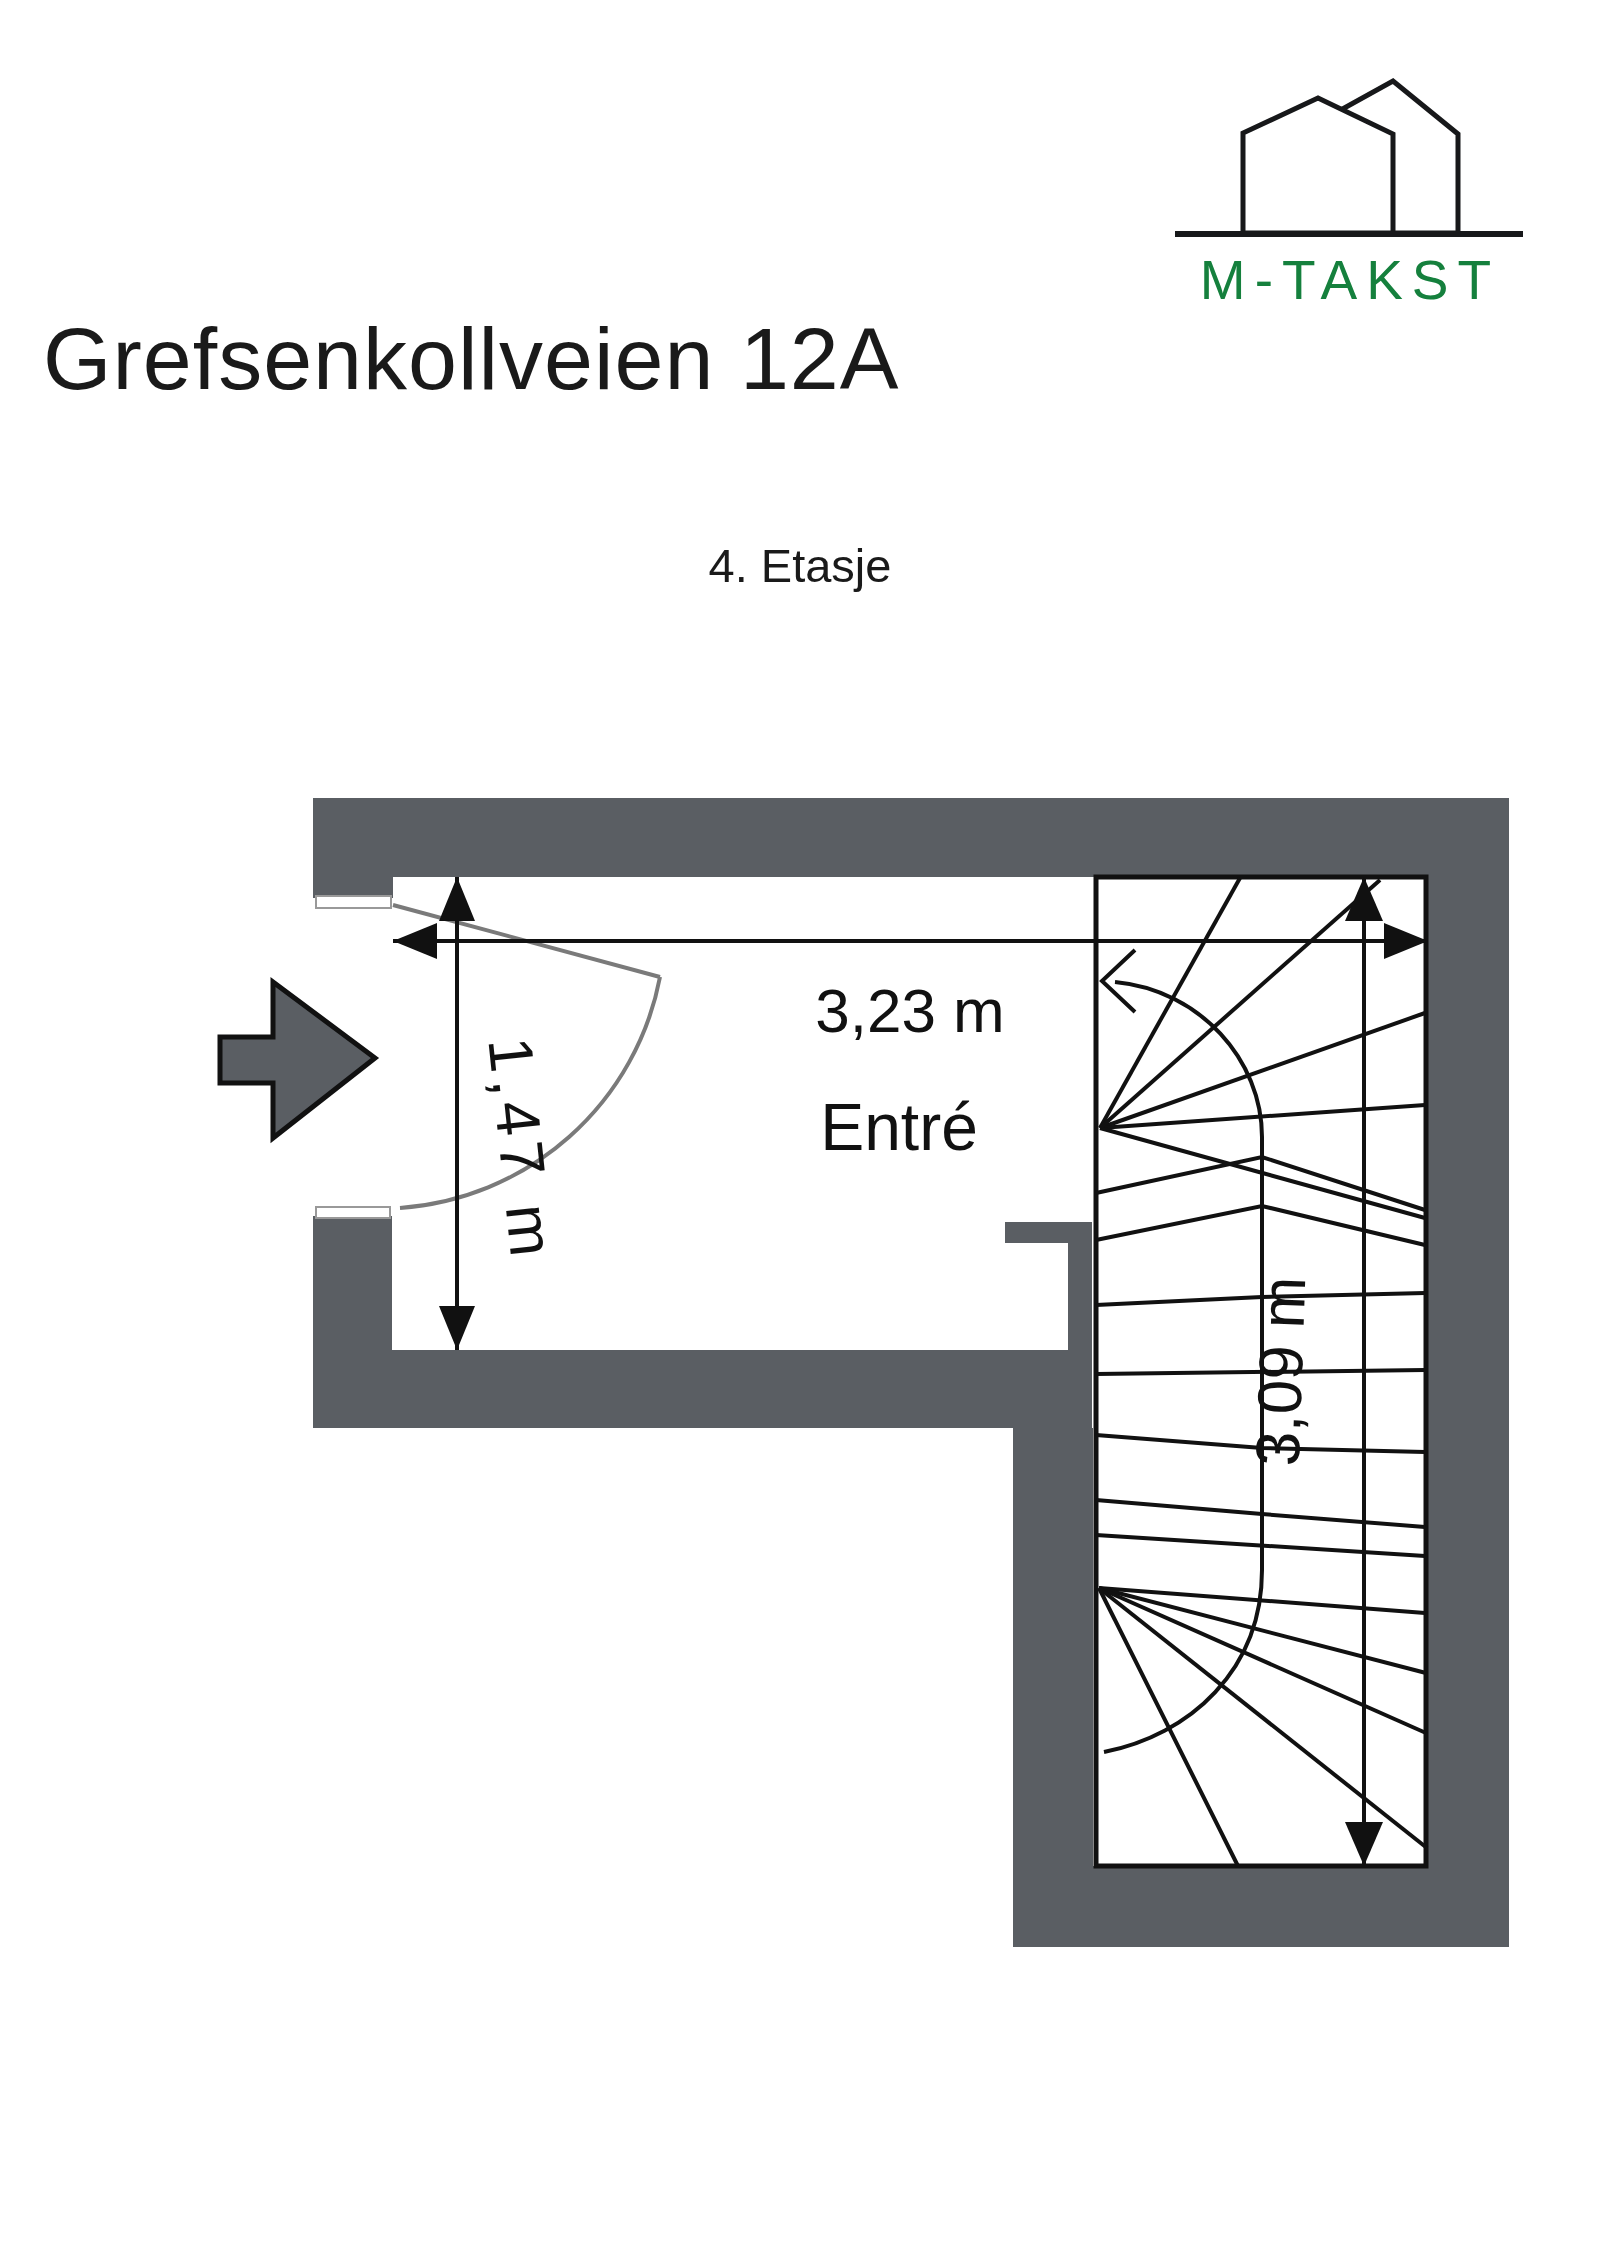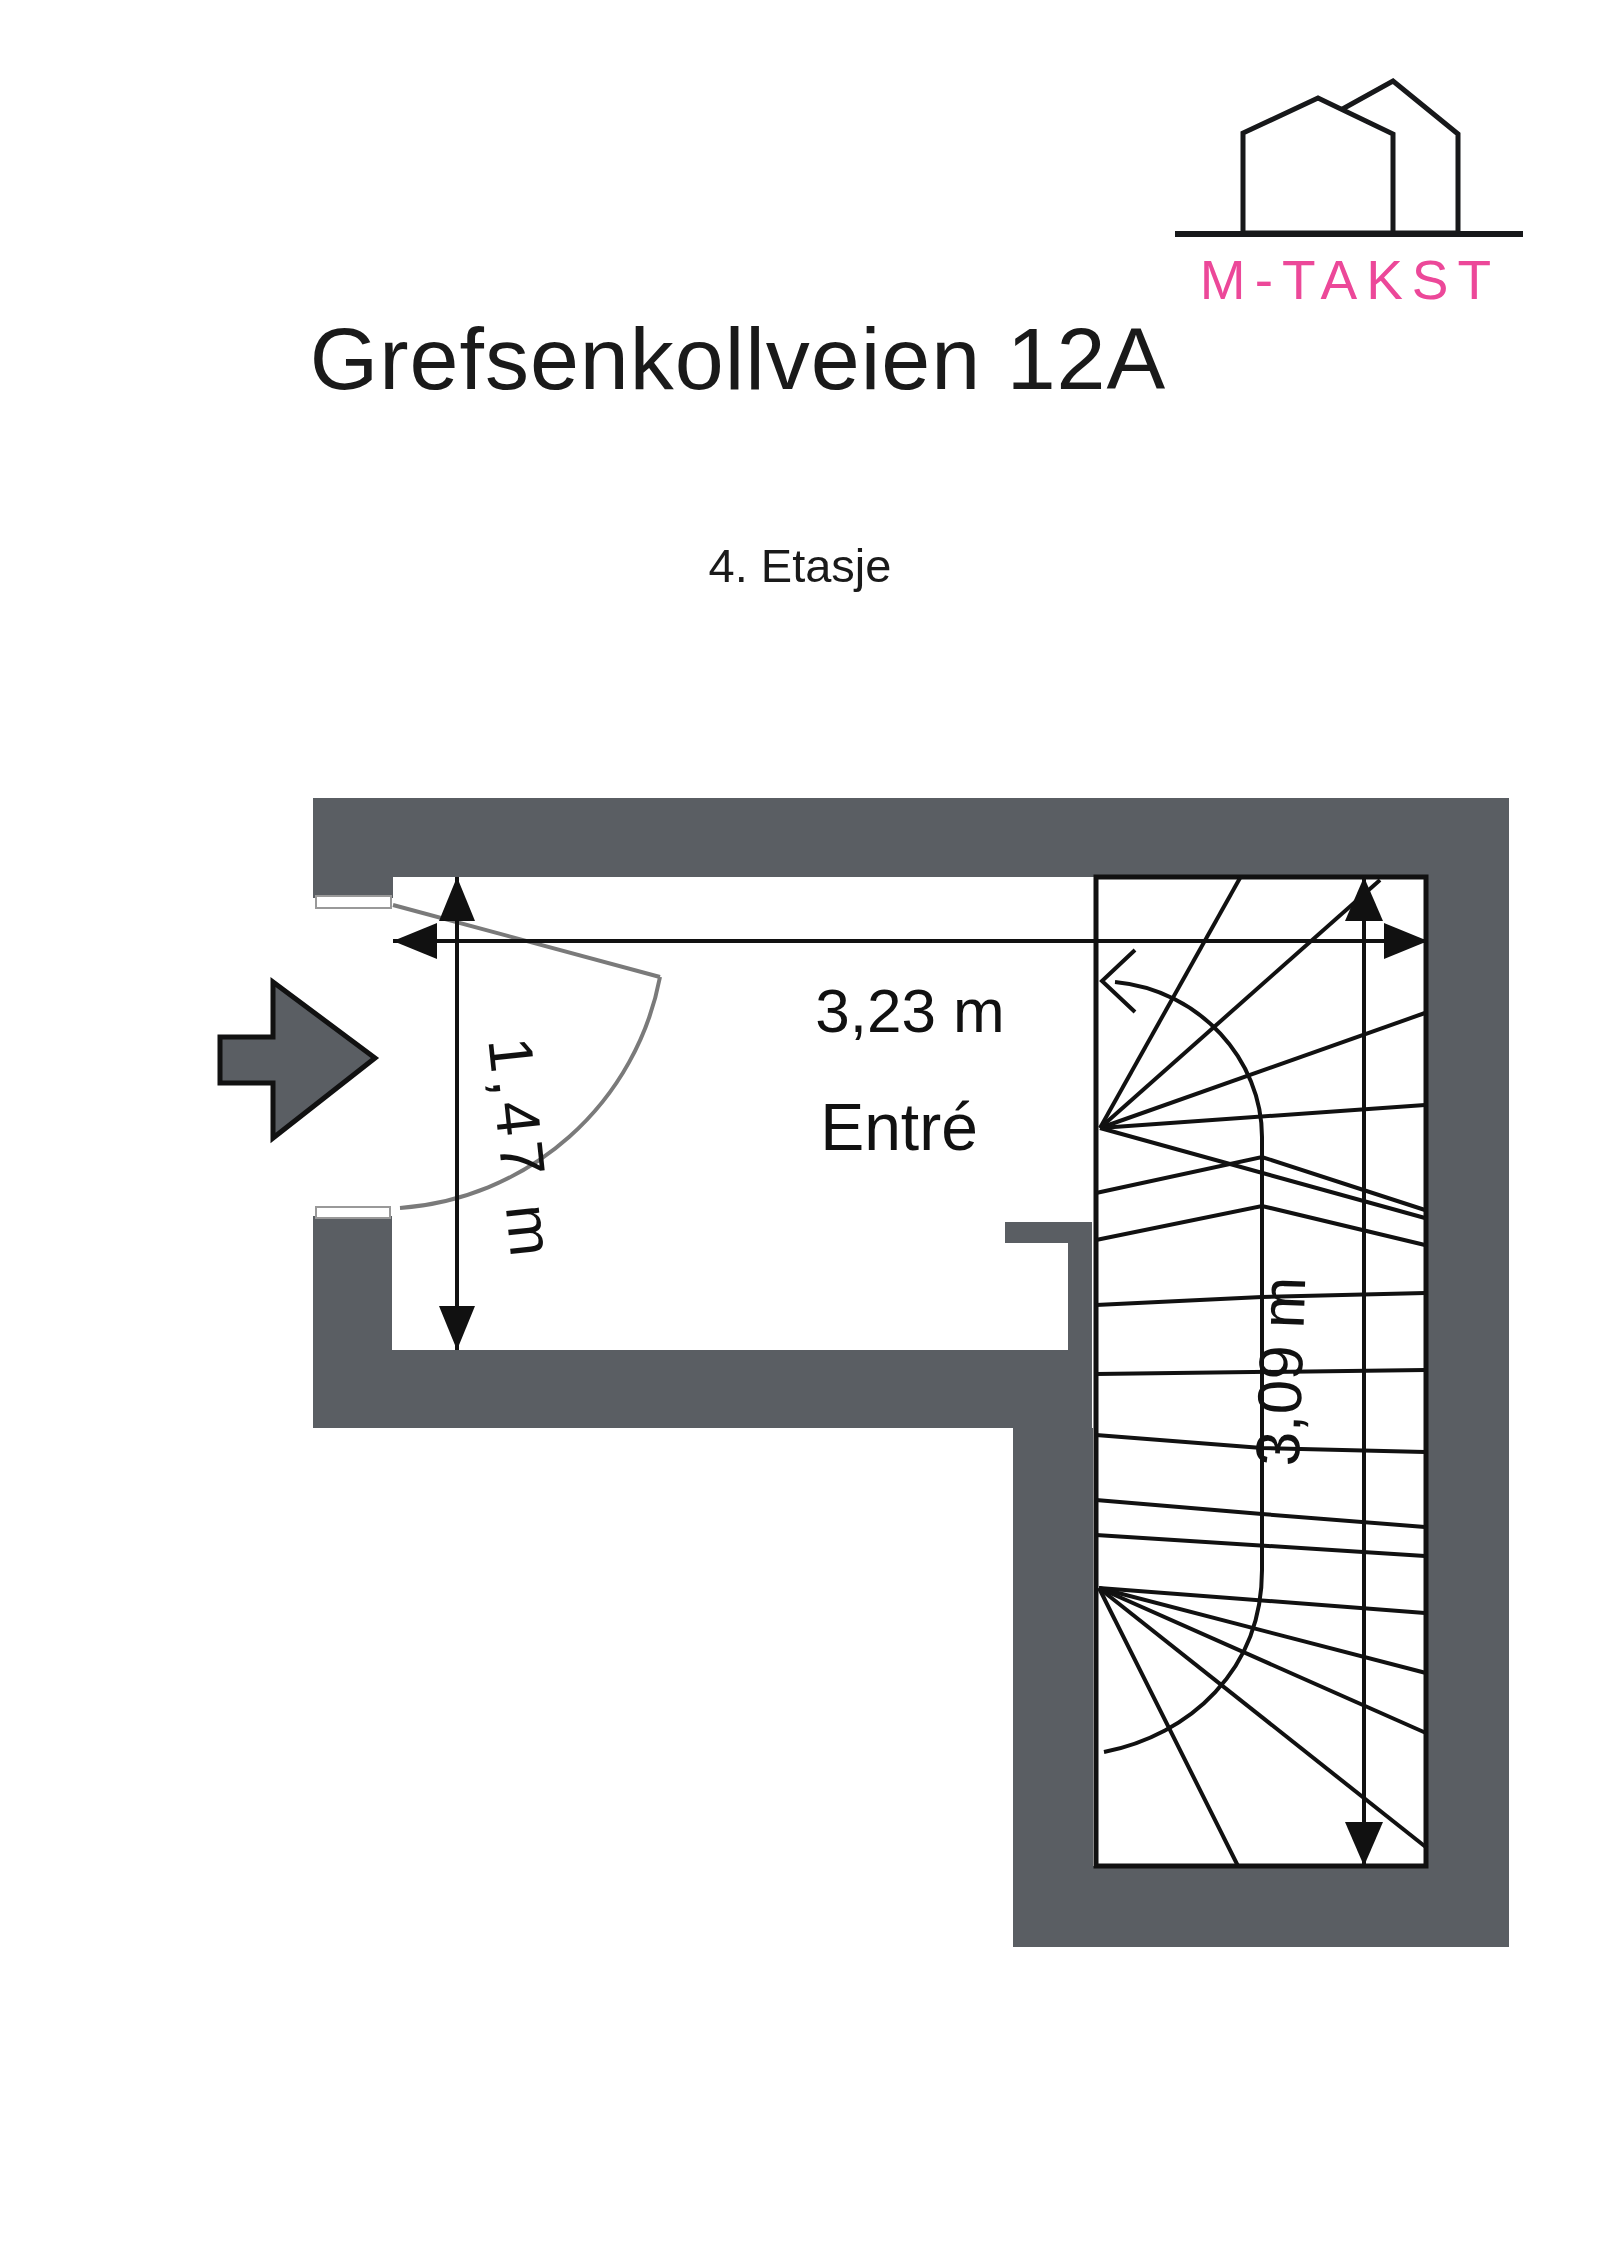--- a/index.html
+++ b/index.html
@@ -6,35 +6,35 @@
   #page{
     position:relative;
     width:1600px;height:2263px;
     background:#ffffff;
     font-family:"Liberation Sans", sans-serif;
     overflow:hidden;
   }
   .abs{position:absolute;}
   #title{
     left:0;top:308px;width:1476px;
-    text-align:center;
     font-size:88px;color:#1a1a1a;
     letter-spacing:1px;
     white-space:nowrap;
+    padding-left:43px;
   }
   #floor-label{
     left:0;top:538px;width:1600px;
     text-align:center;
     font-size:47px;color:#1a1a1a;
   }
   #logo{left:1160px;top:60px;width:380px;height:250px;}
   #logo-text{
     left:1160px;top:248px;width:380px;
     text-align:center;
-    font-size:55px;color:#ec4899;
+    font-size:55px;color:#15803d;
     letter-spacing:9px;
     white-space:nowrap;
   }
   #plan-svg{left:0;top:0;}
   #footer{
     left:0;top:2150px;width:1600px;
     text-align:center;
     font-size:30px;line-height:35px;color:#1a1a1a;
   }
   svg text{

